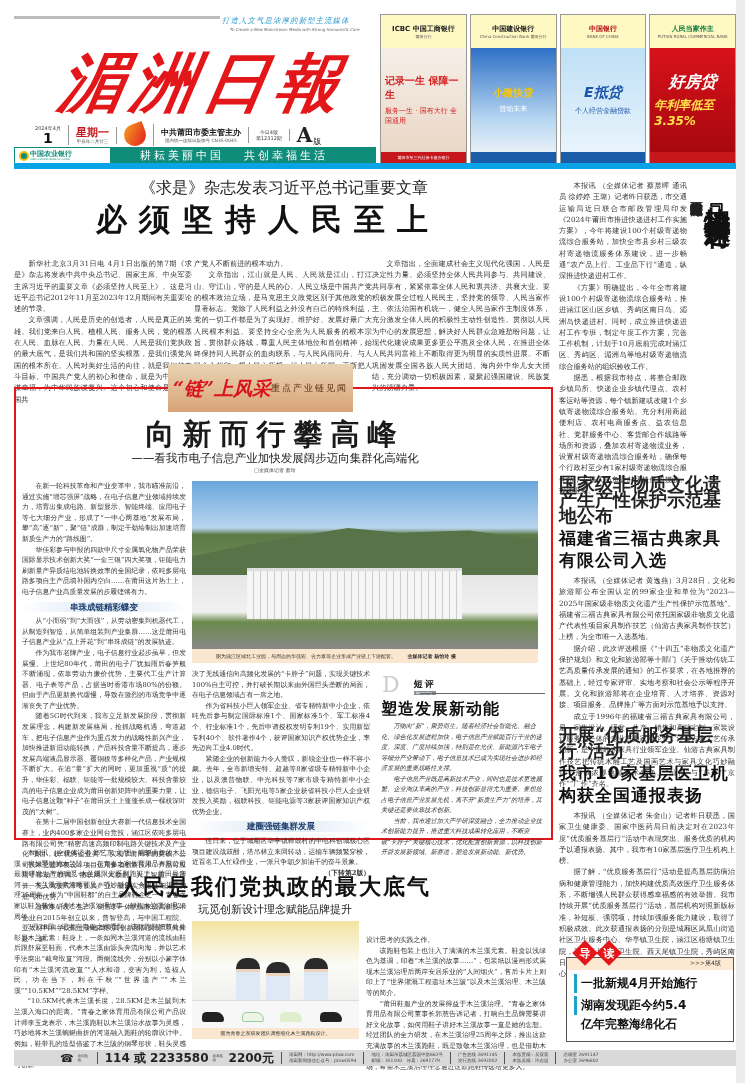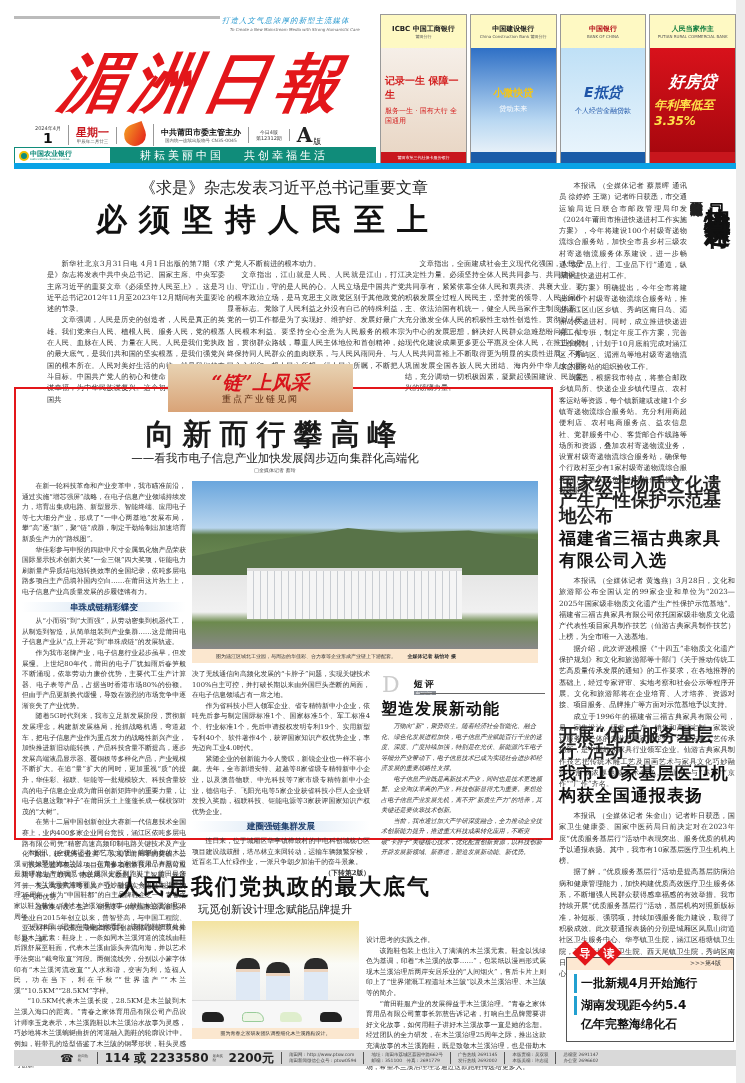--- a/index.html
+++ b/index.html
@@ -54,32 +54,32 @@
   .ad4 .ad-line1 { color: #fff; font-size: 16px; font-family: "DejaVu Serif", serif; font-style: italic; }
   .ad4 .ad-line2 { color: #ffe24a; font-size: 12px; font-weight: bold; font-style: italic; }
   .ad-foot { height: 11px; background: #c8161d; font-size: 4px; color: #fff; text-align: center; line-height: 11px; }
   .ad3 .ad-foot, .ad2 .ad-foot { background: #1a5ca8; }
 
   .blue-band { left: 14px; top: 163px; width: 722px; height: 6px; background: #0aa3e6; }
 
   
   .lead-kicker { left: 140px; top: 178px; font-family: "DejaVu Serif", serif; font-size: 16px; color: #222; }
   .lead-headline { left: 96px; top: 199px; font-size: 31px; font-weight: bold; letter-spacing: 12px; color: #111; }
-  .lead-col { width: 178px; margin-left: 33px; }
+  .lead-col { width: 178px; }
 
   
   .right-col { left: 559px; top: 178px; width: 140px; }
   .vert-title { left: 703px; top: 186px; width: 30px; writing-mode: vertical-rl; font-size: 26px; font-weight: bold; color: #111; line-height: 30px; letter-spacing: 2px; }
   .vert-subtitle { left: 688px; top: 192px; width: 16px; writing-mode: vertical-rl; font-size: 13px; color: #222; line-height: 16px; }
   .rc-kicker { font-family: "DejaVu Serif", serif; font-size: 18px; font-weight: bold; color: #222; line-height: 16px; }
   .rc-head { font-size: 17px; font-weight: bold; color: #111; line-height: 22px; letter-spacing: 1px; }
 
   
   .feature-box { left: 14px; top: 387px; width: 539px; height: 453px; border: 2px solid #e3161a; }
-  .badge { left: 168px; top: 364px; width: 185px; height: 48px; background: linear-gradient(#e8d3b3, #d9a377); display: flex; flex-direction: column; align-items: center; justify-content: center; }
+  .badge { left: 168px; top: 364px; width: 185px; height: 48px; background: linear-gradient(#e8d3b3, #d9a377); display: flex; flex-direction: row; align-items: center; justify-content: center; }
   .badge-t1 { font-family: "DejaVu Serif", serif; font-style: italic; font-weight: bold; font-size: 19px; color: #d8131b; line-height: 22px; }
   .badge-t2 { font-family: "DejaVu Serif", serif; font-size: 9px; color: #5a2a10; letter-spacing: 2px; }
   .feat-title { left: 0; top: 415px; width: 550px; text-align: center; font-size: 29px; font-weight: bold; color: #1a1a1a; letter-spacing: 8px; }
   .feat-sub { left: 0; top: 451px; width: 550px; text-align: center; font-size: 11.5px; color: #222; }
   .feat-byline { left: 0; top: 467px; width: 550px; text-align: center; font-size: 5px; color: #444; }
   .photo1 { left: 192px; top: 481px; width: 346px; height: 168px; background: linear-gradient(#6aa6dd 0%, #b8d5ee 28%, #5b7a47 32%, #6e8b55 52%, #e6e6e6 56%, #f1f1f1 78%, #6c8a4d 84%, #888 100%); overflow: hidden; }
   .photo1-mountain { position: absolute; left: 0; top: 28%; width: 100%; height: 28%; background: #587348; clip-path: polygon(0 60%, 20% 30%, 45% 0, 60% 10%, 80% 5%, 100% 25%, 100% 100%, 0 100%); }
   .photo1-building { position: absolute; left: 16%; top: 52%; width: 62%; height: 30%; background: repeating-linear-gradient(90deg, #f5f5f5 0 6px, #c9cdd2 6px 7px); border-top: 3px solid #ddd; }
   .caption1 { left: 192px; top: 649px; width: 346px; height: 14px; background: #fbe7cf; font-size: 5px; color: #333; line-height: 14px; padding-left: 24px; }
   .subhead { font-size: 8.5px; font-weight: bold; color: #1d3d6a; text-align: center; margin: 4px 0; background: linear-gradient(90deg, transparent, #dbe8f5, transparent); }

